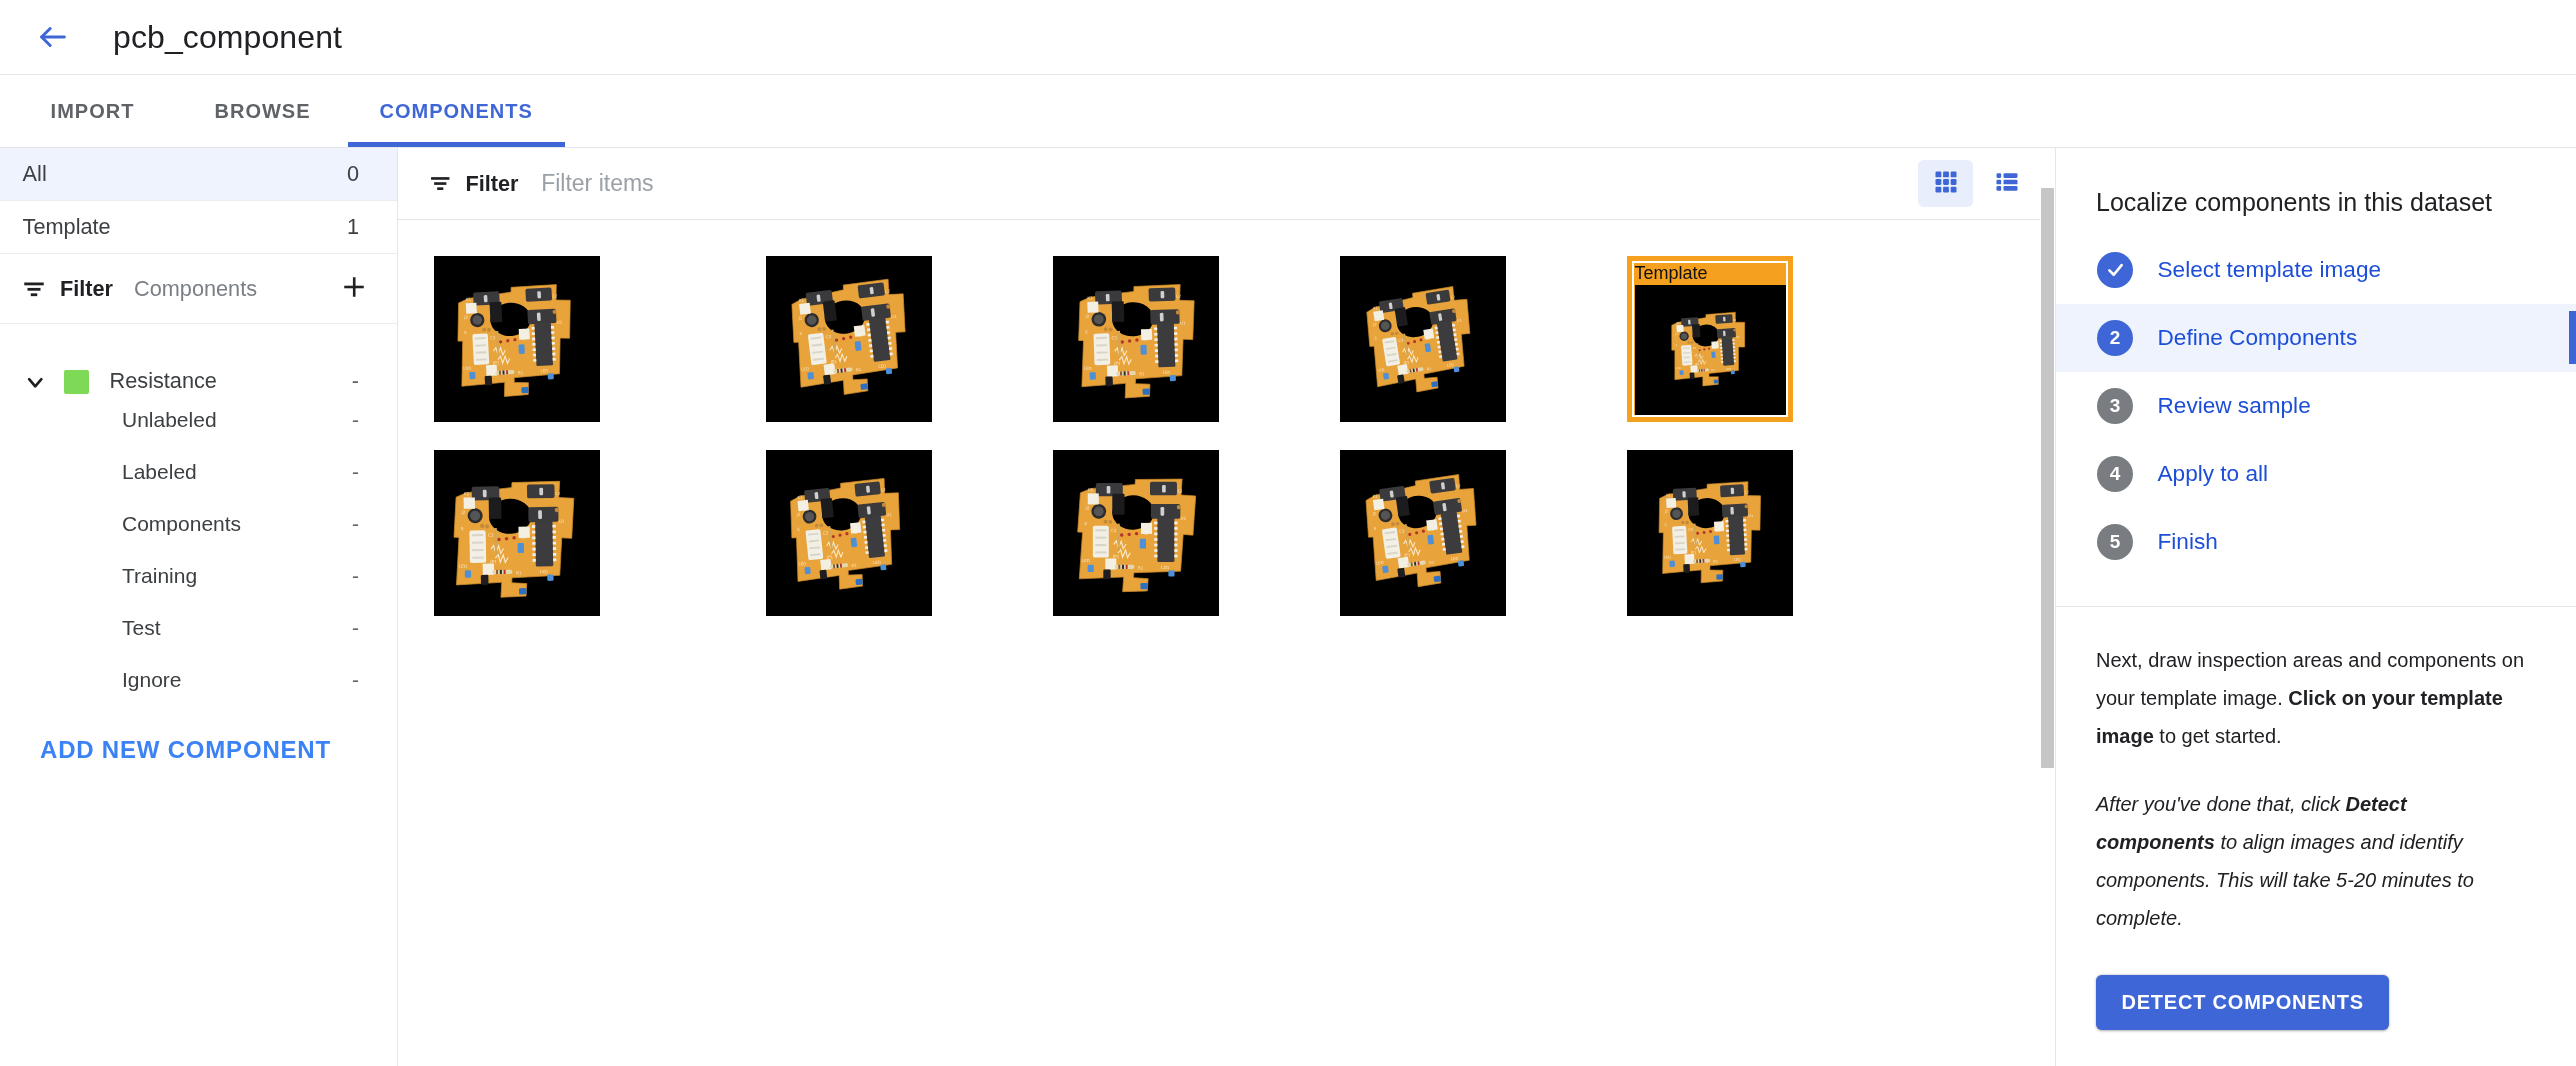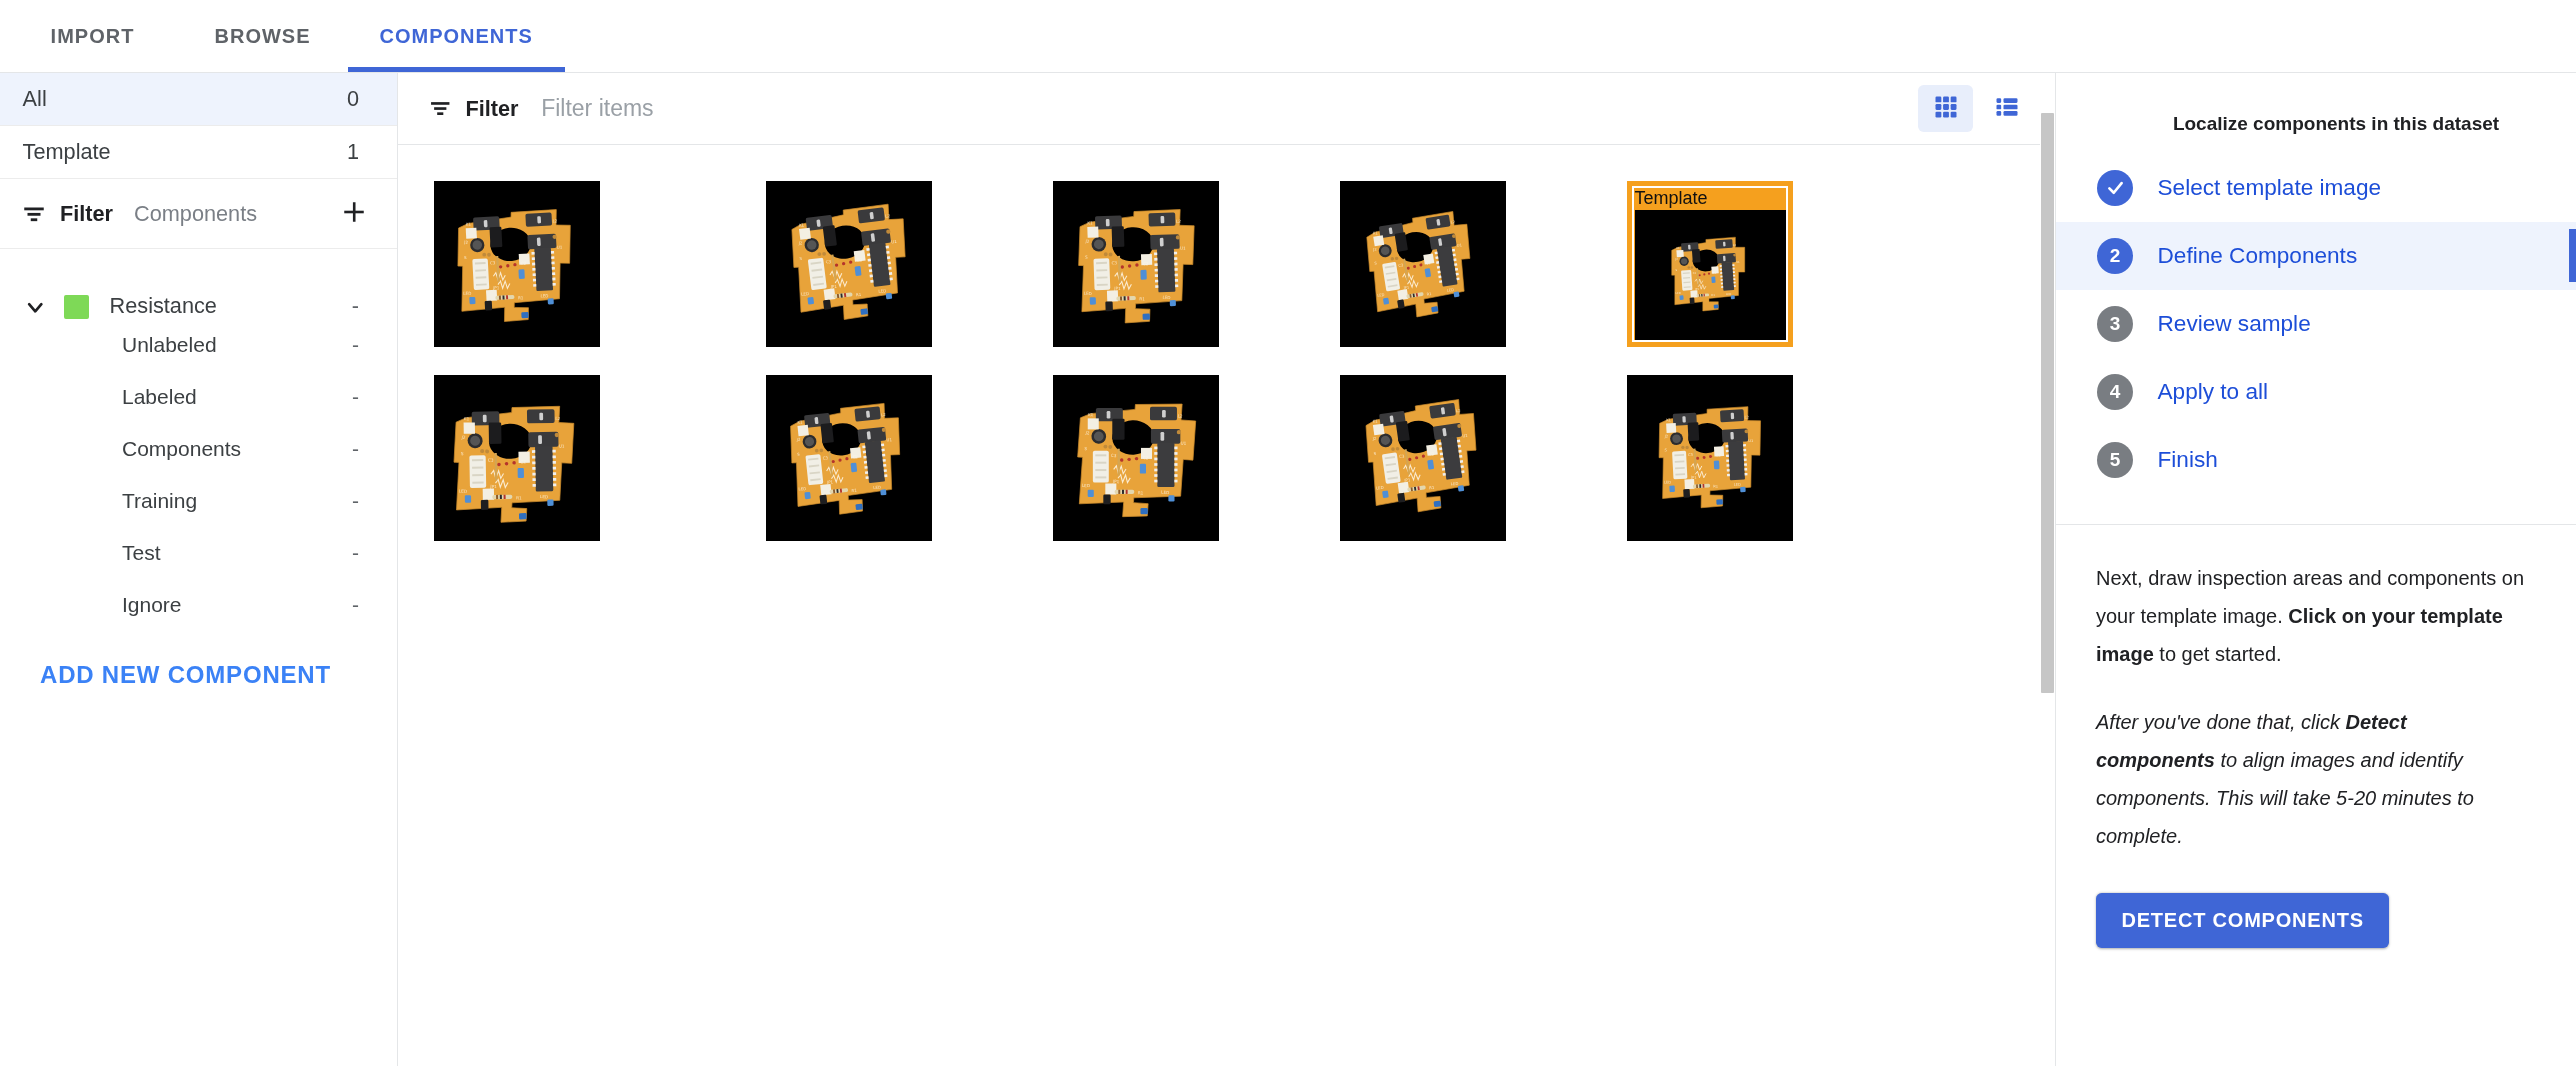--- a/index.html
+++ b/index.html
@@ -185,23 +185,22 @@
 
   
   .right {
     width: 521px; flex: 0 0 521px;
     border-left: 0.9px solid #e4e6e8;
     background: #fff;
     display: flex; flex-direction: column;
     position: relative;
   }
   .right-title {
-    font-size: 19px; font-weight: 700; color: #202124;
+    font-size: 25px; font-weight: 400; color: #202124;
     padding: 40px 0 5.7px 40px;
-    text-align: center;
   }
   .steps { padding-top: 13px; }
   .step {
     height: 68px; display: flex; align-items: center;
     padding-left: 41px; position: relative; cursor: pointer;
   }
   .step.active { background: #eef3fd; }
   .step.active::after {
     content: ""; position: absolute; right: 0; top: 7.5px; bottom: 7.5px;
     width: 7.5px; background: #3f66d6;
@@ -233,20 +232,31 @@
     font-family: "Liberation Sans", sans-serif;
     box-shadow: 0 0.9px 2.8px rgba(60,64,67,.3), 0 0.9px 1.9px rgba(60,64,67,.15);
     align-self: flex-start;
   }
 </style>
 </head>
 <body>
 
 <div class="app">
 
+  <div class="topbar">
+    <div class="back-btn">
+      <span>
+        <svg width="34" height="34" viewBox="0 0 24 24" fill="none" stroke="#3f66d6" stroke-width="2.1" stroke-linecap="round" stroke-linejoin="round">
+          <line x1="20" y1="12" x2="4" y2="12"></line>
+            <polyline points="10,18 4,12 10,6"></polyline>
+        </svg>
+      </span>
+    </div>
+    <div class="page-title">pcb_component</div>
+  </div>
 
   <div class="tabs">
     <div class="tab">IMPORT</div>
     <div class="tab">BROWSE</div>
     <div class="tab active">COMPONENTS</div>
   </div>
 
   <div class="body">
 
     <div class="sidebar">

